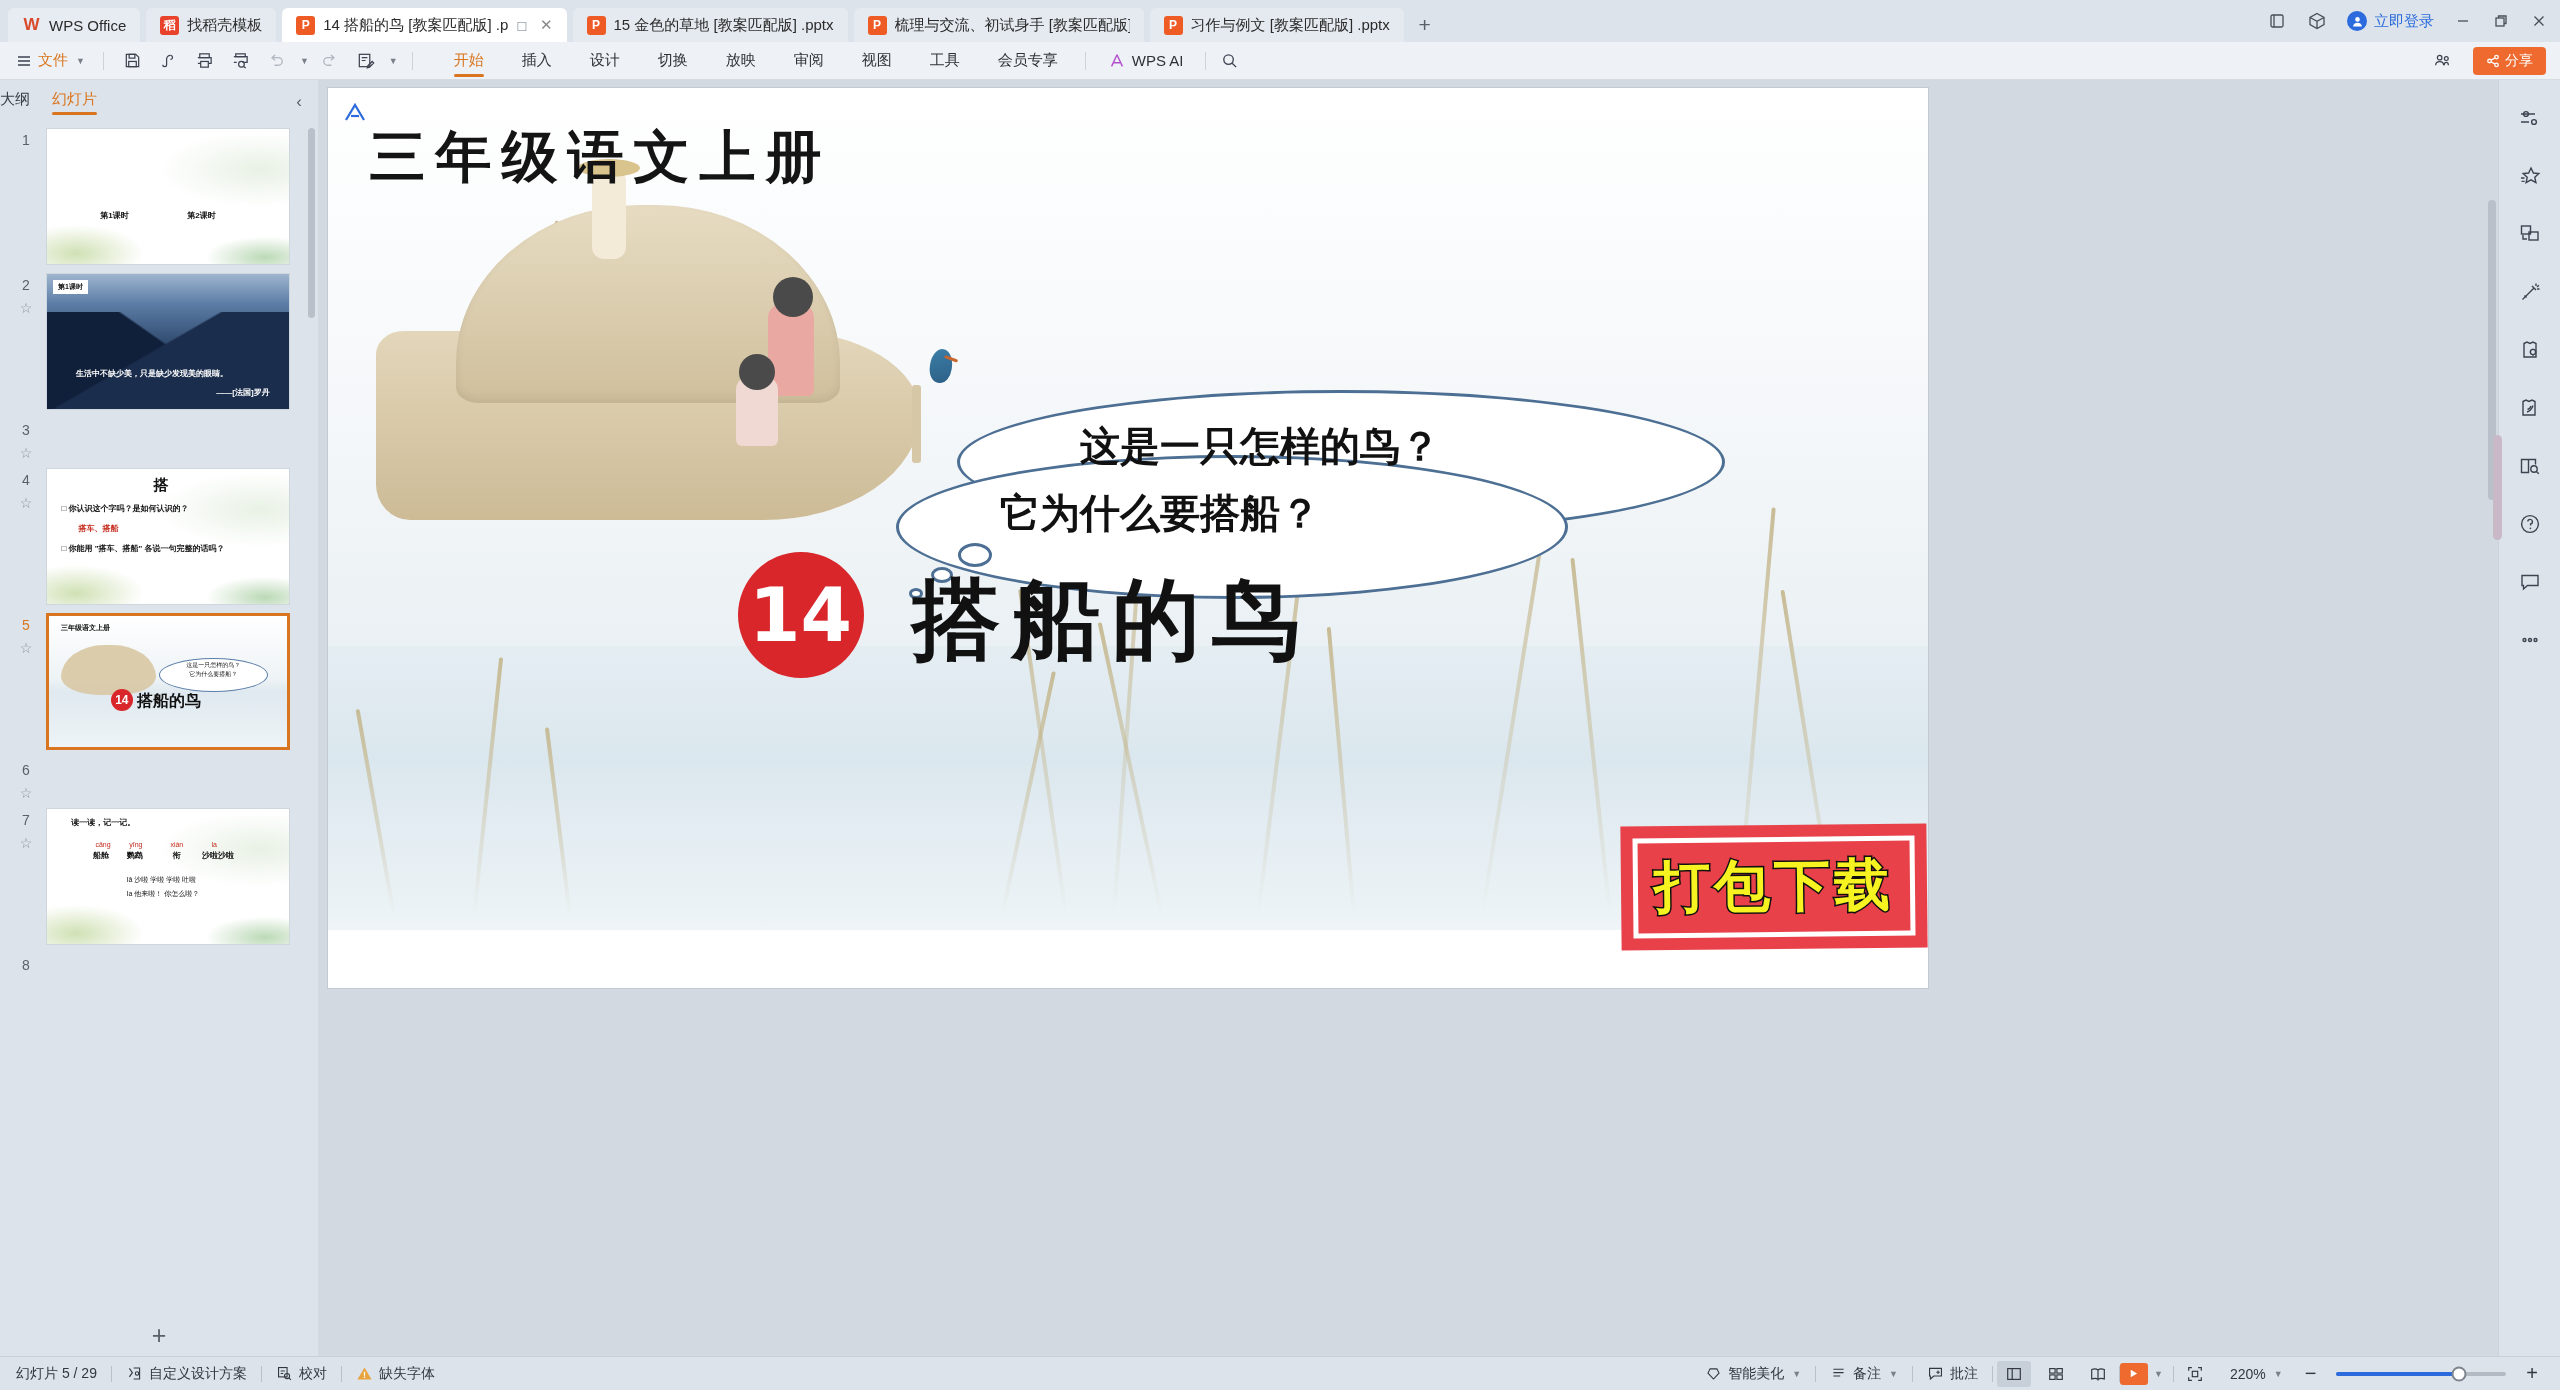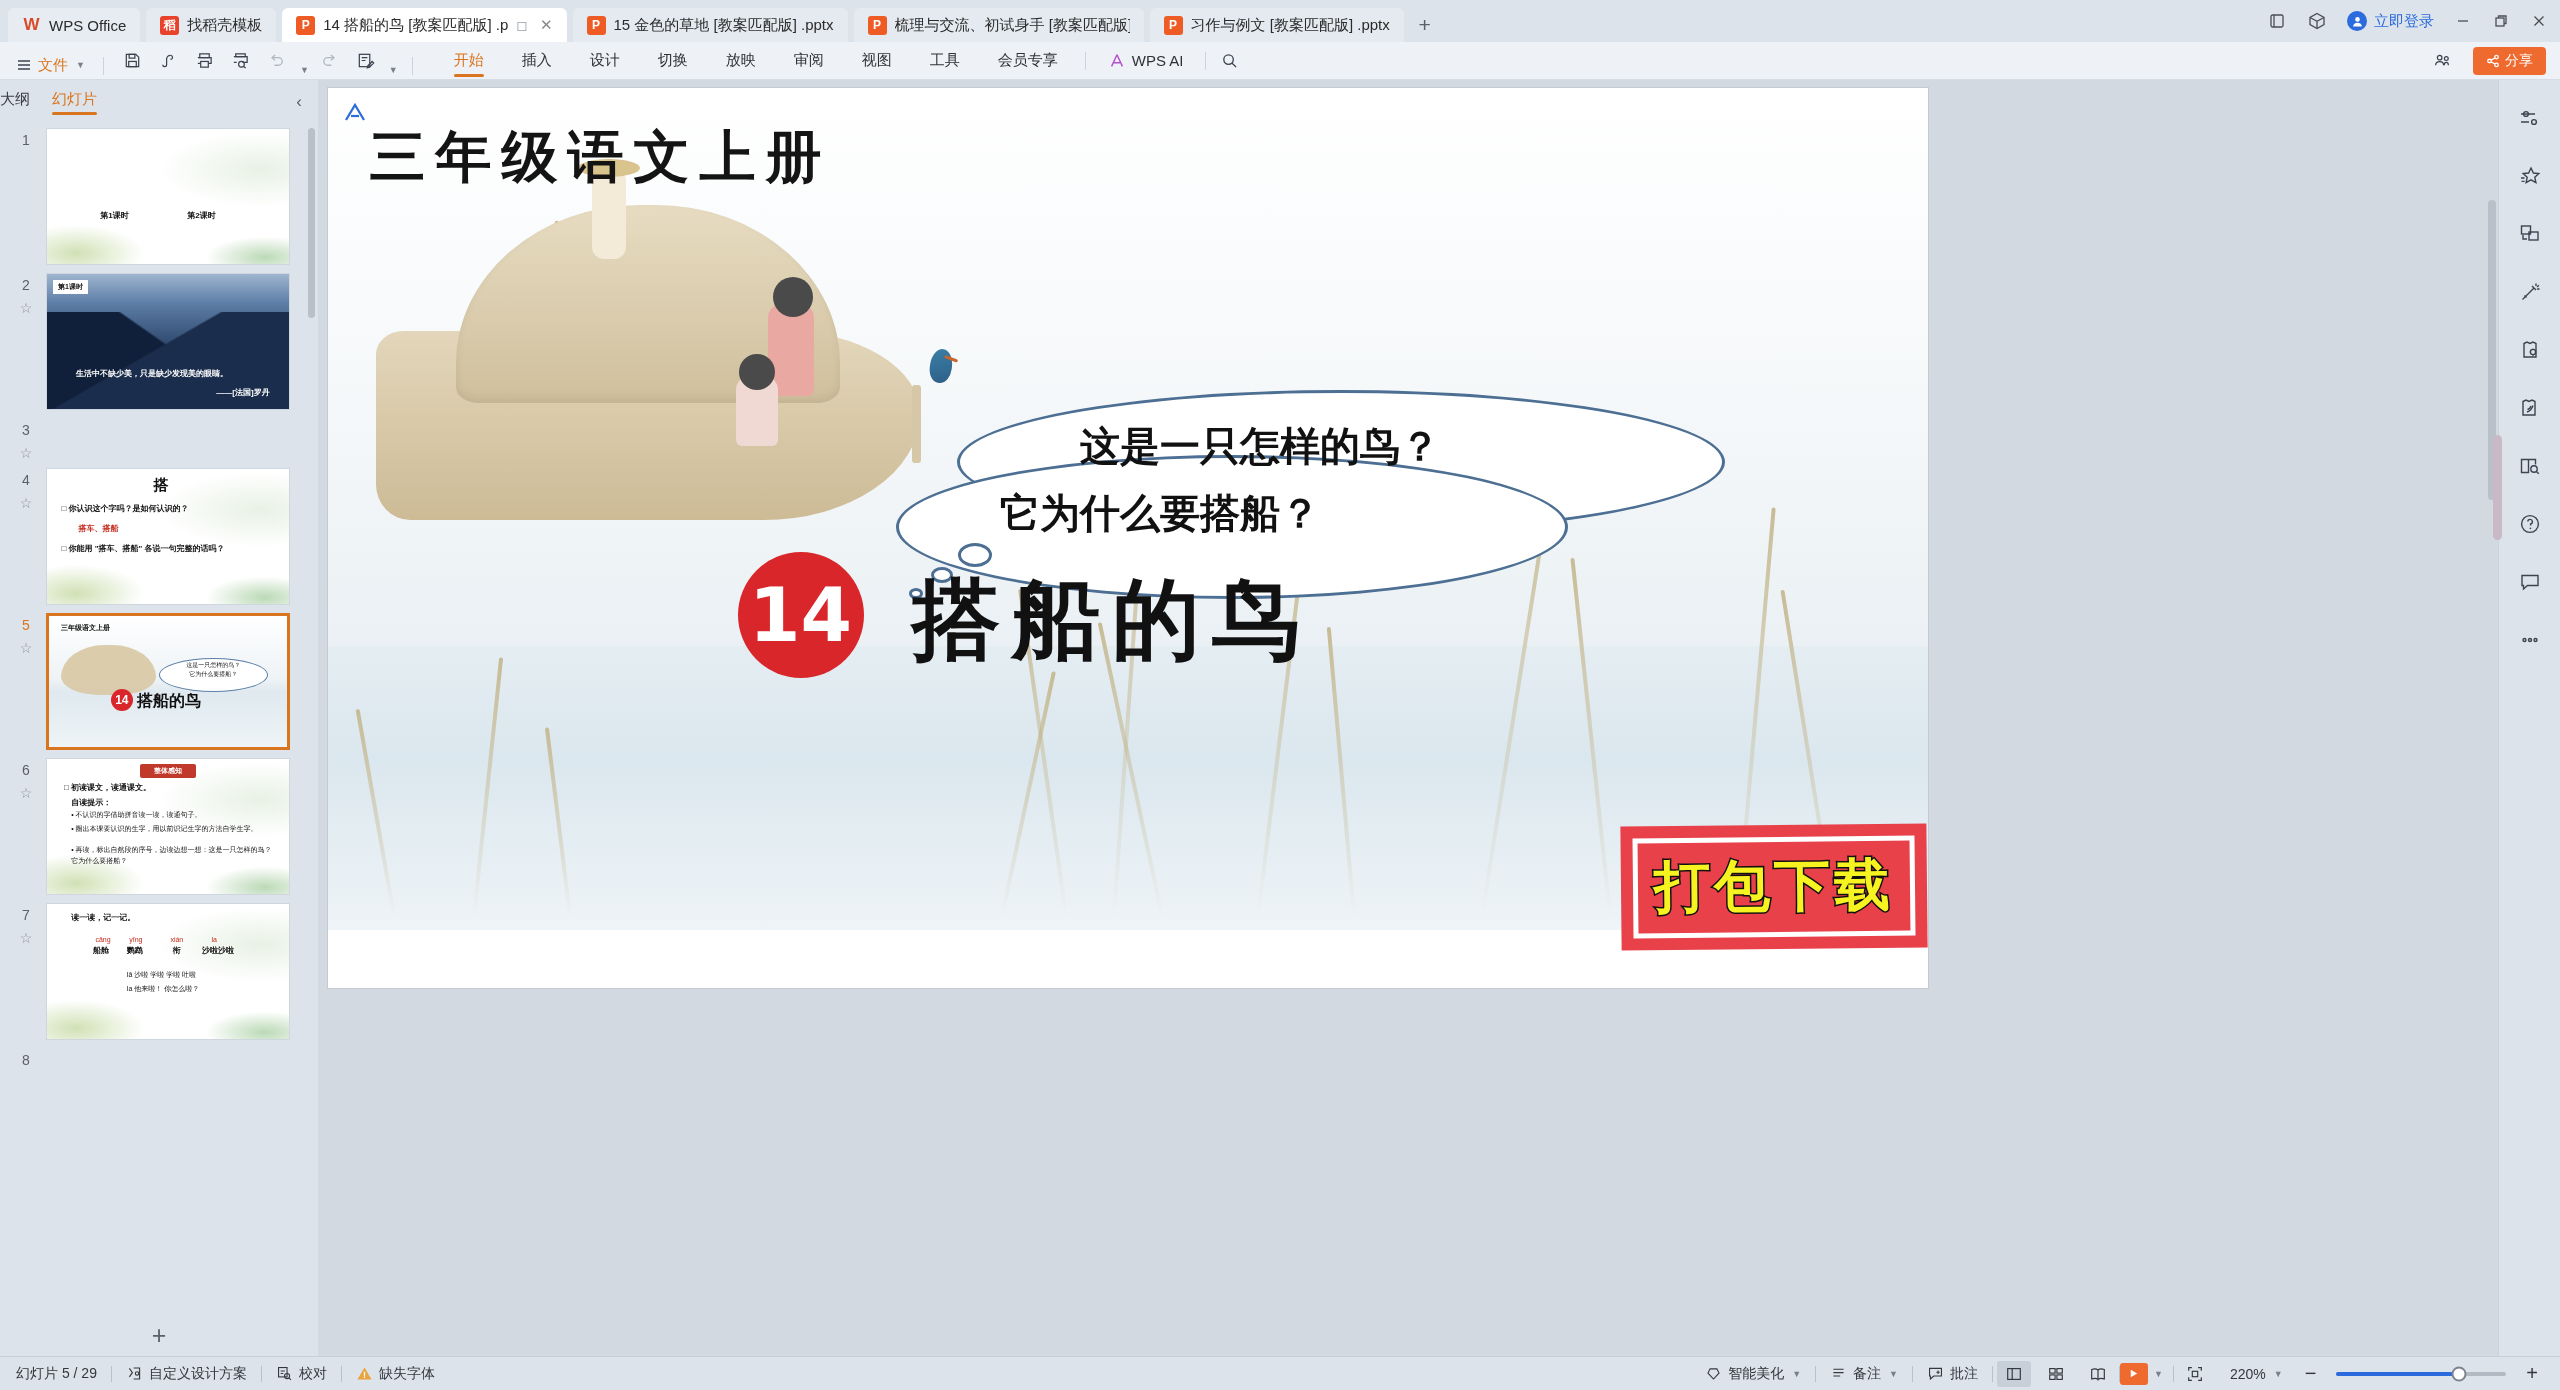--- a/index.html
+++ b/index.html
@@ -64,21 +64,21 @@
   }
 
   
   #ribbon {
     height: 38px; width: 100%;
     background: #eef1f5;
     display: flex; align-items: center;
     border-bottom: 1px solid #d6dce4;
     position: relative;
   }
-  #filegrp { display: flex; align-items: flex-end; gap: 6px; padding-left: 12px; }
+  #filegrp { display: flex; align-items: center; gap: 6px; padding-left: 12px; }
   #filebtn { display: flex; align-items: center; gap: 6px; cursor: pointer; padding: 0 4px; }
   #filebtn .ftext { color: #d9751e; font-size: 15px; }
   .qicon {
     width: 30px; height: 28px;
     display: flex; align-items: center; justify-content: center;
     color: #3d4350; cursor: pointer;
   }
   .qicon.dim { color: #b2b8c1; }
   .vsep { width: 1px; height: 18px; background: #ccd3db; margin: 0 8px; }
   .caret { font-size: 9px; color: #7a808a; margin-left: 2px; }
@@ -654,29 +654,20 @@
           <div class="t-num14">14</div>
           <div class="t-title">搭船的鸟</div>
         </div>
       </div>
 
       <div class="slide-row">
         <div class="slide-gutter">
           <div class="slide-num">6</div>
           <div class="star">☆</div>
         </div>
-        <div class="thumb">
-          <div class="t-grassbg"></div>
-          <div class="t-banner">整体感知</div>
-          <div class="t-line" style="left:7%;top:17%">□ <span>初读课文，读通课文。</span></div>
-          <div class="t-line" style="left:10%;top:28%">自读提示：</div>
-          <div class="t-line sm" style="left:10%;top:38%;right:5%">• <span>不认识的字借助拼音读一读，读通句子。</span></div>
-          <div class="t-line sm" style="left:10%;top:48%;right:5%">• <span>圈出本课要认识的生字，用以前识记生字的方法自学生字。</span></div>
-          <div class="t-line sm" style="left:10%;top:64%;right:5%">• <span>再读，标出自然段的序号，边读边想一想：这是一只怎样的鸟？它为什么要搭船？</span></div>
-        </div>
       </div>
 
       <div class="slide-row">
         <div class="slide-gutter">
           <div class="slide-num">7</div>
           <div class="star">☆</div>
         </div>
         <div class="thumb">
           <div class="t-grassbg"></div>
           <div class="t-line" style="left:10%;top:6%">读一读，记一记。</div>

